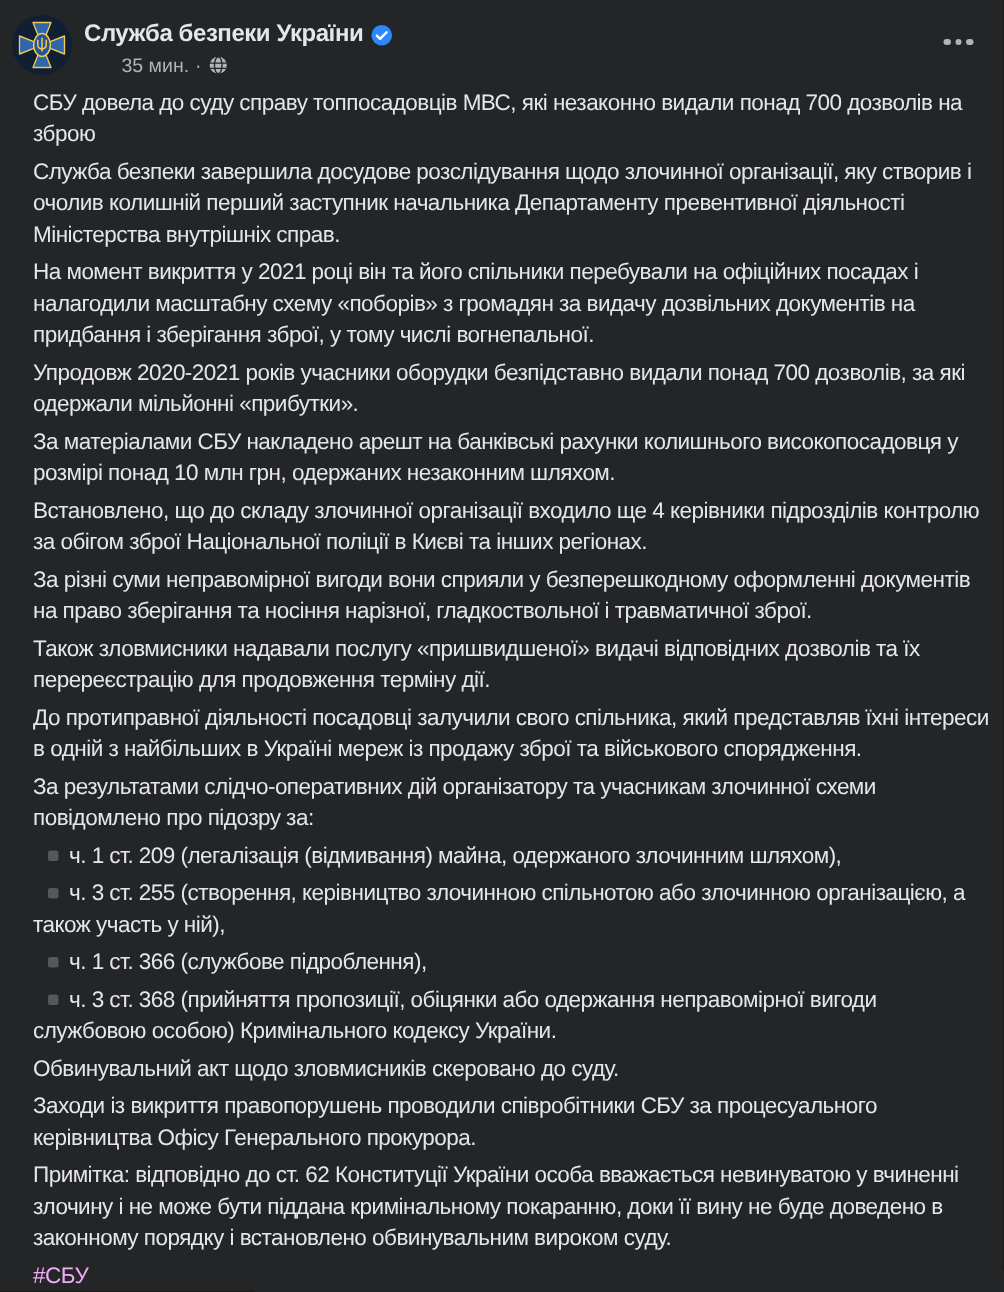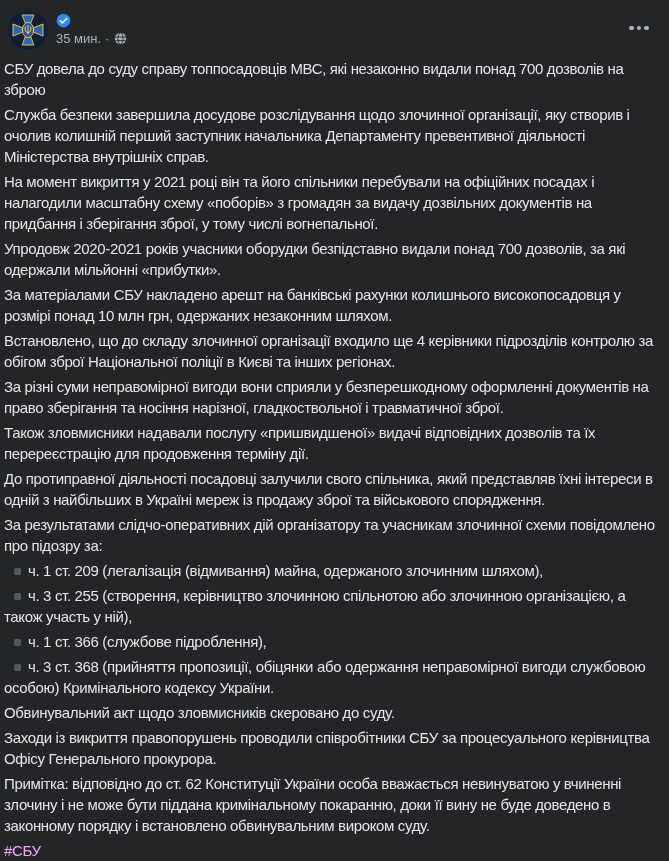--- a/index.html
+++ b/index.html
@@ -41,40 +41,41 @@
     cursor: pointer;
     line-height: 20px;
   }
   .badge { width: 15px; height: 15px; display: inline-block; flex: 0 0 auto; }
   .meta-row {
     display: flex; align-items: center; gap: 4px;
     margin-top: 3px;
     font-size: 13px;
     color: #b0b3b8;
     line-height: 15px;
+    margin-left: 25px;
   }
   .meta-row a { color: #b0b3b8; text-decoration: none; cursor: pointer; }
   .globe { width: 13px; height: 13px; display: inline-block; margin-left: 1px; }
   .more-btn {
     position: absolute;
     right: 14px; top: 16px;
     width: 32px; height: 24px;
     display: flex; align-items: center; justify-content: center;
     gap: 3px;
     background: transparent; border: 0;
     border-radius: 6px;
     cursor: pointer;
   }
   .more-btn i {
     width: 4.5px; height: 4.5px; border-radius: 50%;
     background: #b0b3b8; display: block;
   }
   
   .content {
-    padding: 2px 8px 0 4px;
+    padding: 2px 8px 0 22px;
     font-size: 15px;
     line-height: 21px;
     letter-spacing: -0.35px;
   }
   .content p.para { margin: 0 0 4px 0; }
   .bullet-dot {
     display: inline-block;
     width: 7px; height: 7px;
     border-radius: 1.5px;
     background: #54575c;
@@ -109,20 +110,21 @@
         <g stroke="#f2c94c" stroke-width="1" fill="none" stroke-linecap="round">
           <path d="M20 15.5 V24"></path>
           <path d="M17.2 16.8 V20 Q17.2 22.4 20 22.6"></path>
           <path d="M22.8 16.8 V20 Q22.8 22.4 20 22.6"></path>
         </g>
       </svg>
     </div>
 
     <div class="head-text">
       <div class="name-row">
+        <a class="page-name">Служба безпеки України</a>
         <svg class="badge" viewBox="0 0 24 24">
           <circle cx="12" cy="12" r="11" fill="#2d88ff"></circle>
           <path d="M6.8 12.4 L10.2 15.8 L17.2 8.8" stroke="#ffffff" stroke-width="2.6" fill="none" stroke-linecap="round" stroke-linejoin="round"></path>
         </svg>
       </div>
       <div class="meta-row">
         <a>35 мин.</a>
         <span>·</span>
         <svg class="globe" viewBox="0 0 16 16">
           <circle cx="8" cy="8" r="7" fill="#b0b3b8"></circle>

